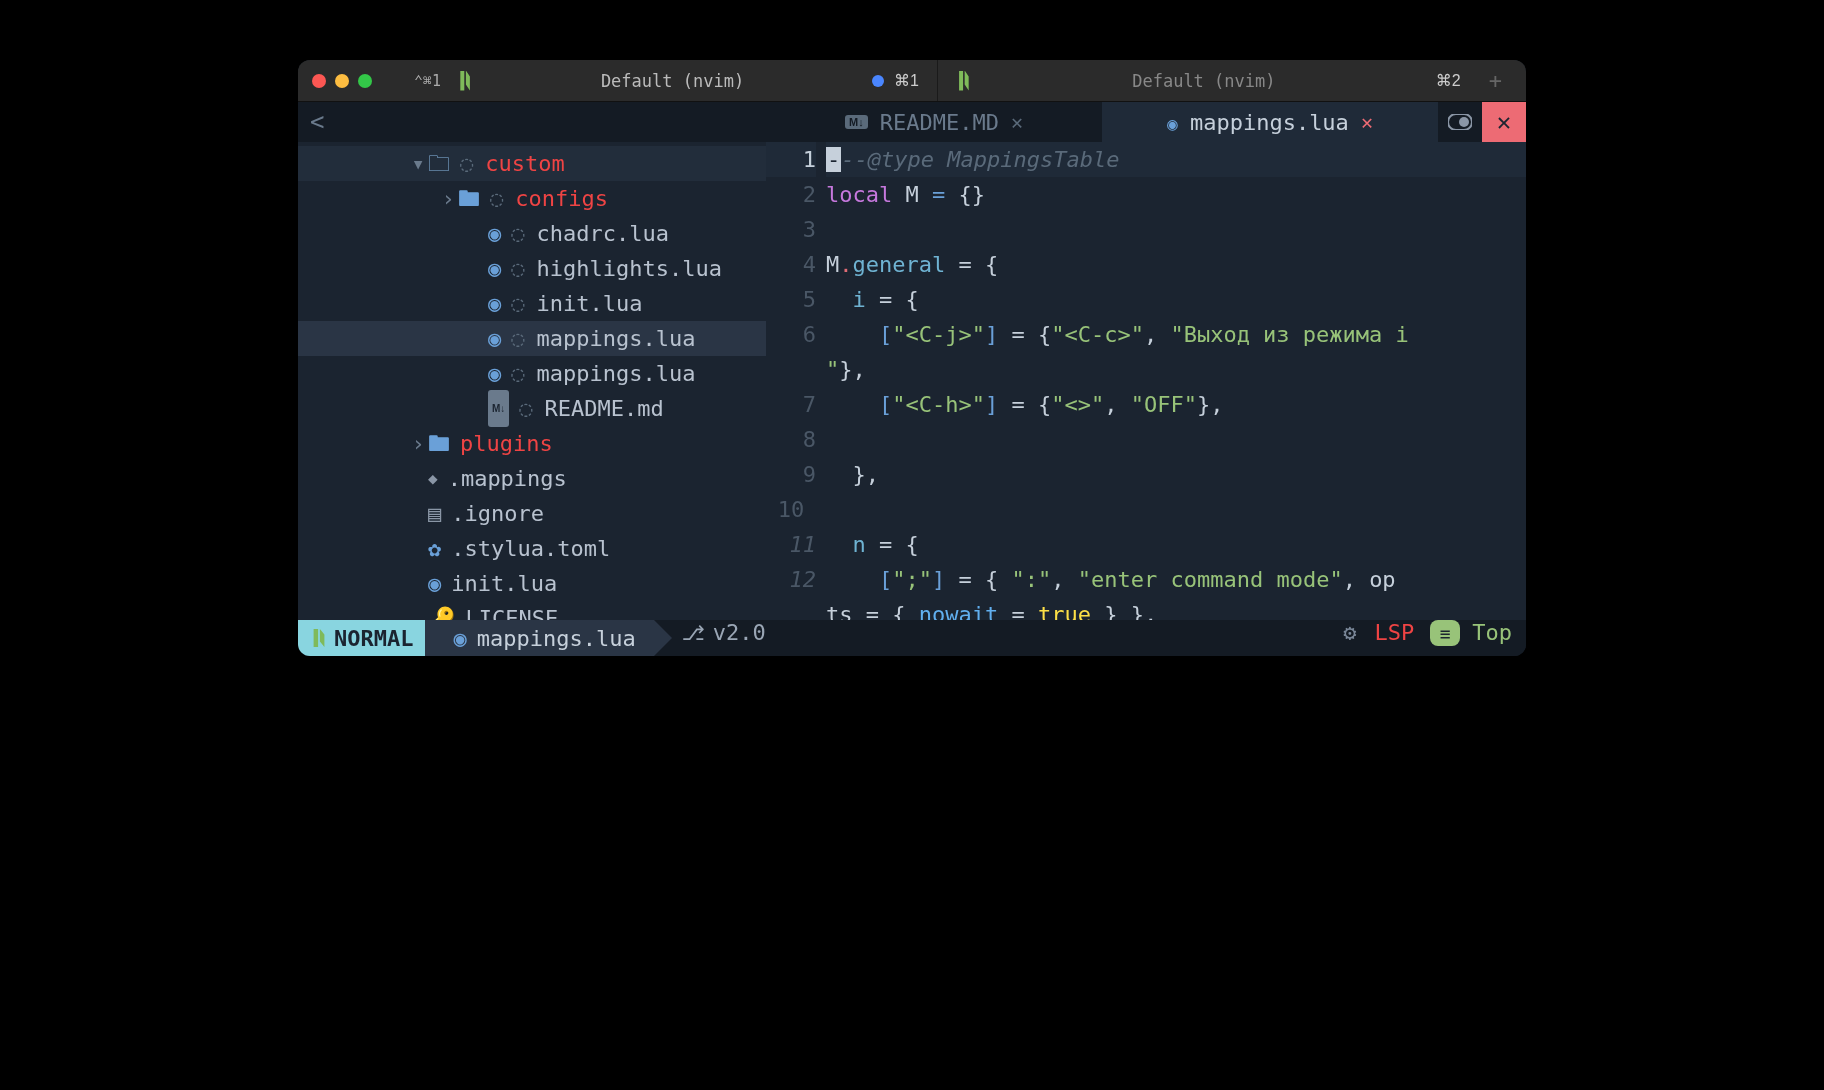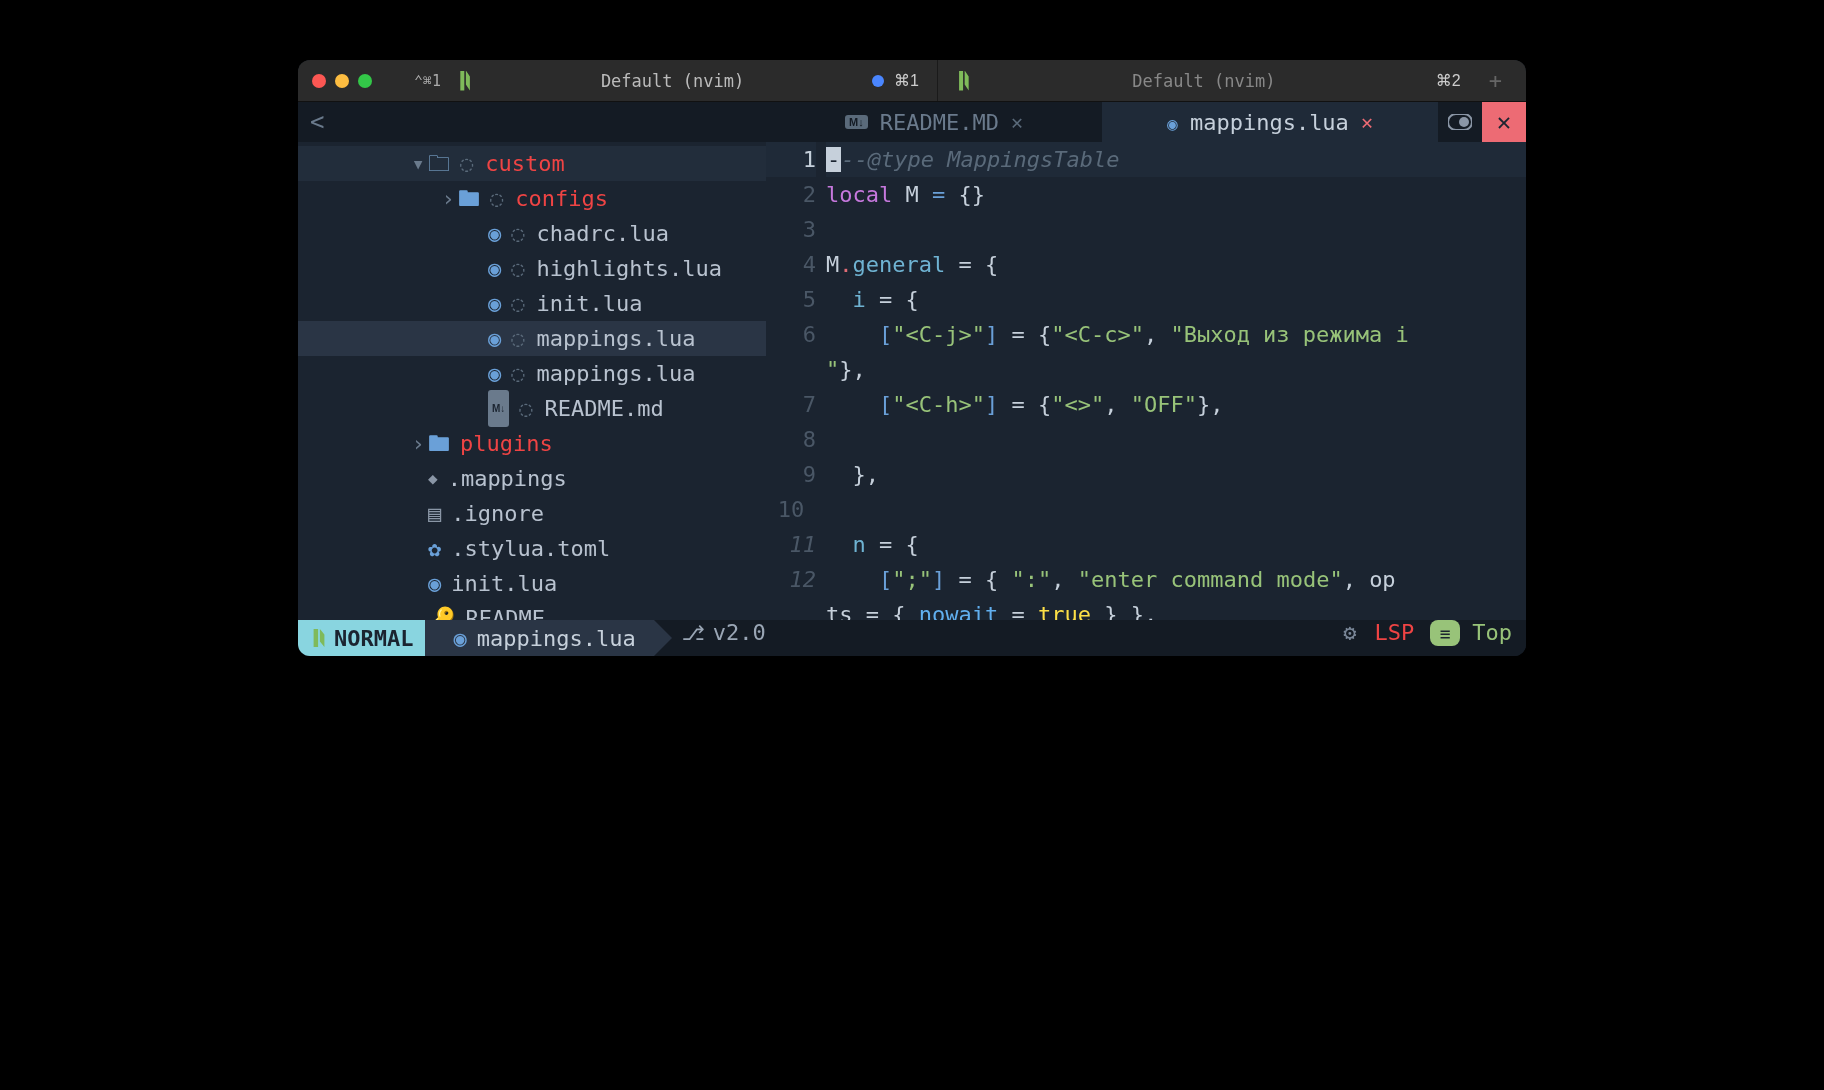--- a/index.html
+++ b/index.html
@@ -429,21 +429,21 @@
         <div class="ft-row">
           <span class="ft-indent" style="width:110px"></span>
           <span class="ft-chevron"></span>
           <span class="ft-lua">◉</span>
           <span class="ft-name ">init.lua</span>
         </div>
         <div class="ft-row">
           <span class="ft-indent" style="width:110px"></span>
           <span class="ft-chevron"></span>
           <span class="ft-key">🔑</span>
-          <span class="ft-name ">README</span>
+          <span class="ft-name ">LICENSE</span>
         </div>
       </div>
 
     <div class="editor">
       <div class="gutter" id="gutter">
           <div class="cur" style="height: 35px;">1</div>
           <div class="" style="height: 35px;">2</div>
           <div class="" style="height: 35px;">3</div>
           <div class="" style="height: 35px;">4</div>
           <div class="" style="height: 35px;">5</div>

